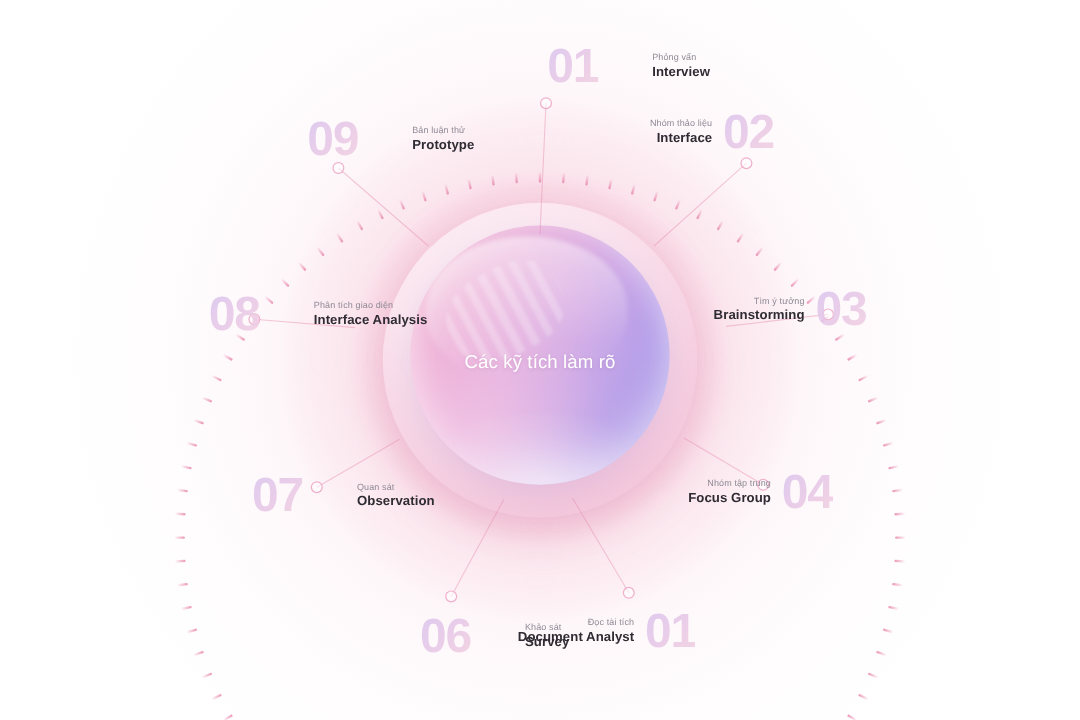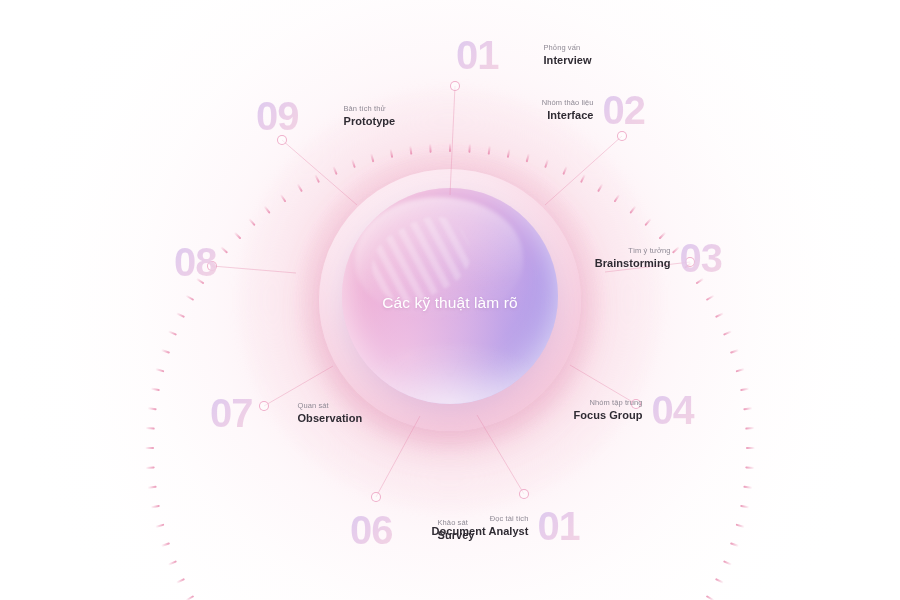--- a/index.html
+++ b/index.html
@@ -292,21 +292,21 @@
   <div class="rim"></div>
 
   <div class="sphere">
     <div class="sphere-inner-glow"></div>
     <div class="gloss"></div>
     <div class="gloss-streaks"></div>
     <div class="bottom-sheen"></div>
   </div>
 
   <div class="center-text">
-    <div>Các kỹ thuật làm rõ</div>
+    <div>Các kỹ tích làm rõ</div>
   </div>
 
   <svg class="connectors" id="connectors" viewBox="0 0 900 600" width="900" height="600">
       <line x1="455" y1="86" x2="450" y2="195" stroke="rgba(231,140,175,0.45)" stroke-width="0.9"></line>
       <line x1="622" y1="136" x2="545" y2="205" stroke="rgba(231,140,175,0.45)" stroke-width="0.9"></line>
       <line x1="690" y1="262" x2="605" y2="272" stroke="rgba(231,140,175,0.45)" stroke-width="0.9"></line>
       <line x1="636" y1="404" x2="570" y2="365" stroke="rgba(231,140,175,0.45)" stroke-width="0.9"></line>
       <line x1="524" y1="494" x2="477" y2="415" stroke="rgba(231,140,175,0.45)" stroke-width="0.9"></line>
       <line x1="376" y1="497" x2="420" y2="416" stroke="rgba(231,140,175,0.45)" stroke-width="0.9"></line>
       <line x1="264" y1="406" x2="333" y2="366" stroke="rgba(231,140,175,0.45)" stroke-width="0.9"></line>
@@ -367,24 +367,28 @@
       <div class="node right" style="left: 210px; top: 413px; transform: translate(0px, -50%);">
         <div class="num">07</div>
         <div class="labels">
           <div class="vi">Quan sát</div>
           <div class="en">Observation</div>
         </div>
       </div>
       <div class="ring-dot" style="left: 212px; top: 266px;"></div>
       <div class="node right" style="left: 174px; top: 262px; transform: translate(0px, -50%);">
         <div class="num">08</div>
+        <div class="labels">
+          <div class="vi">Phân tích giao diện</div>
+          <div class="en">Interface Analysis</div>
+        </div>
       </div>
       <div class="ring-dot" style="left: 282px; top: 140px;"></div>
       <div class="node right" style="left: 256px; top: 116px; transform: translate(0px, -50%);">
         <div class="num">09</div>
         <div class="labels">
-          <div class="vi">Bản tích thử</div>
+          <div class="vi">Bản luận thử</div>
           <div class="en">Prototype</div>
         </div>
       </div>
     </div>
 
 </div>
 
 </body></html>

